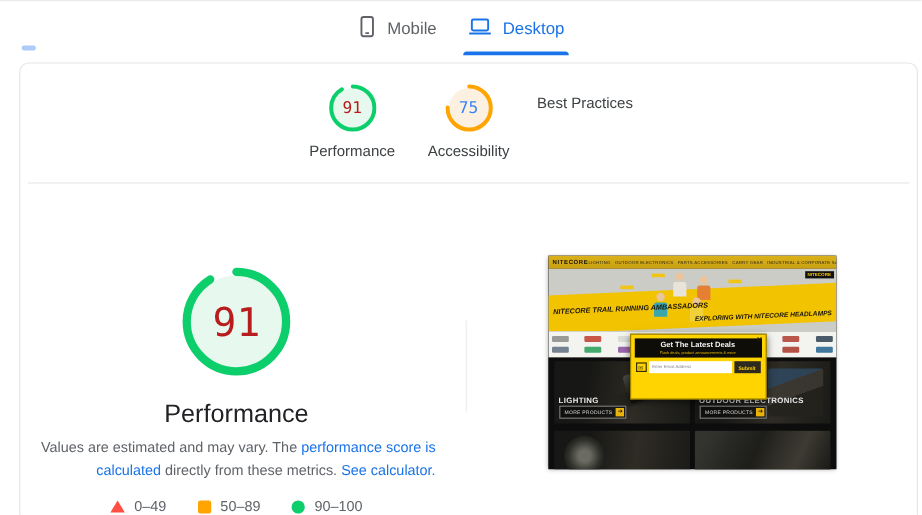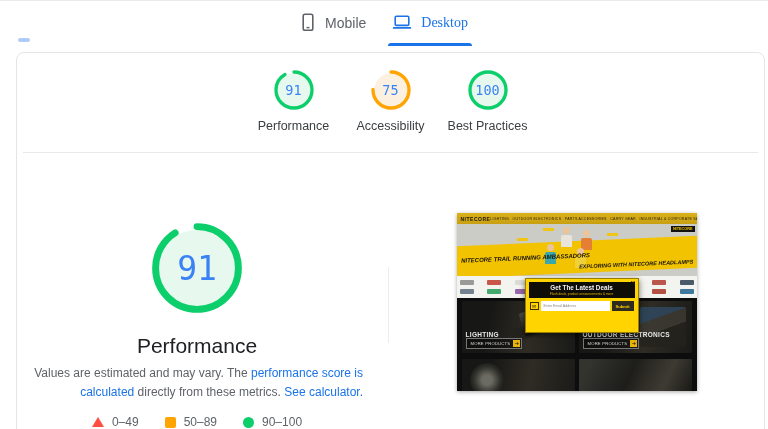--- a/index.html
+++ b/index.html
@@ -6,42 +6,42 @@
   html,body { width:768px; height:429px; overflow:hidden; background:#fff;
     font-family:"Liberation Sans", sans-serif; }
   .page { position:relative; width:768px; height:429px; }
 
   
   .topbar { position:absolute; left:0; top:0; width:100%; height:52px; border-top:1px solid #e8eaed; }
   .blue-pill { position:absolute; left:18px; top:37px; width:12px; height:4px; border-radius:3px; background:#aecbfa; }
   .tabs { position:absolute; left:0; right:0; top:6px; display:flex; justify-content:center; gap:2px; }
   .tab { position:relative; display:flex; align-items:center; gap:9px; padding:6px 12px 16px;
          font-size:14px; font-weight:500; color:#5f6368; cursor:pointer; }
-  .tab.active { color:#1a73e8;font-family:Liberation Serif, serif; }
+  .tab.active { color:#1a73e8; }
   .tab.active::after { content:""; position:absolute; left:8px; right:8px; bottom:2px; height:3px;
          border-radius:3px 3px 0 0; background:#1a73e8; }
   .tab svg { display:block; }
 
   
   .card { position:absolute; left:16px; top:52px; right:3px; bottom:-10px;
           background:#fff; border:1px solid #e3e5e8; border-radius:8px; }
   .summary-row { height:99px; display:flex; justify-content:center; padding-top:17px; }
   .cat { width:97px; display:flex; flex-direction:column; align-items:center; cursor:pointer; }
   .cat-label { margin-top:9px; font-size:12.5px; color:#3c4043; }
   .hdivider { border-top:1px solid #e6e8ea; margin:0 6px; }
 
   
   .gauge { position:relative; }
   .gauge svg { width:100%; height:100%; display:block; }
   .gbg { stroke:none; fill:#eee; }
   .arc { fill:none; stroke-width:10; stroke-linecap:round; }
   .gauge.lg .arc { stroke-width:9; }
   .gauge.pass .gbg { fill:#e7f8ee; }
   .gauge.pass .arc { stroke:#0cce6b; }
-  .gauge.pass .gauge-num { color:#3b82f6; }
+  .gauge.pass .gauge-num { color:#b91c1c; }
   .gauge.average .gbg { fill:#fcf1e1; }
   .gauge.average .arc { stroke:#ffa400; }
   .gauge.average .gauge-num { color:#3b82f6; }
   .gauge-num { position:absolute; inset:0; display:flex; align-items:center; justify-content:center;
                font-family:"DejaVu Sans Mono", monospace; }
   .gauge.sm { width:40px; height:40px; }
   .gauge.sm .gauge-num { font-size:13.5px; }
   .gauge.lg { width:92px; height:92px; }
   .gauge.lg .gauge-num { font-size:33px; }
 
@@ -166,27 +166,20 @@
         <div class="gauge sm average">
           <svg viewBox="0 0 120 120">
               <circle class="gbg" cx="60" cy="60" r="50"></circle>
               <circle class="arc" cx="60" cy="60" r="54" transform="rotate(-90 60 60)" style="stroke-dasharray: 254.469, 339.292;"></circle>
             </svg>
           <div class="gauge-num">75</div>
         </div>
         <div class="cat-label">Accessibility</div>
       </div>
       <div class="cat">
-        <div class="gauge sm pass">
-          <svg viewBox="0 0 120 120">
-              <circle class="gbg" cx="60" cy="60" r="50"></circle>
-              <circle class="arc" cx="60" cy="60" r="54" transform="rotate(-90 60 60)" style="stroke-dasharray: 339.292, 339.292;"></circle>
-            </svg>
-          <div class="gauge-num">100</div>
-        </div>
         <div class="cat-label">Best Practices</div>
       </div>
     </div>
 
     <div class="hdivider"></div>
 
     <div class="detail">
       <div class="left-col">
         <div class="big-gauge-wrap">
           <div class="gauge lg pass">

